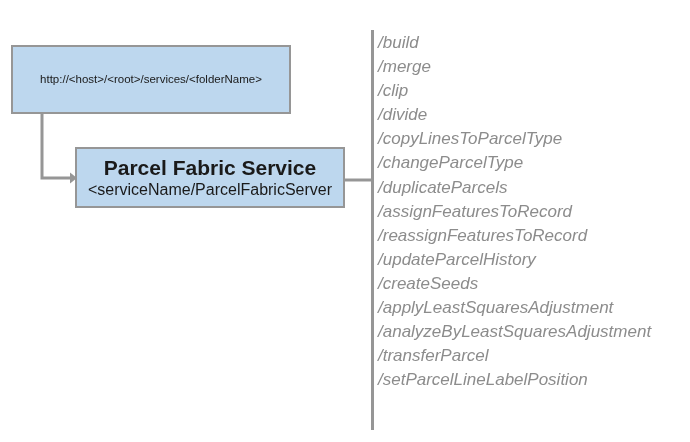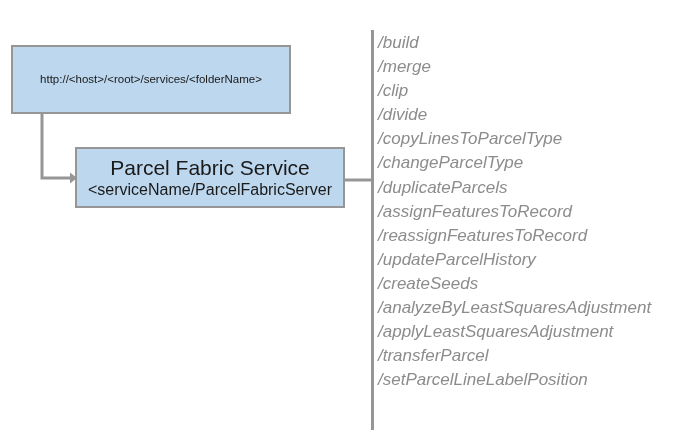--- a/index.html
+++ b/index.html
@@ -62,20 +62,21 @@
   #node-parcel-fabric-service {
     left: 75px;
     top: 147px;
     width: 270px;
     height: 61px;
   }
   #node-parcel-fabric-service .node-title {
     font-size: 21px;
     margin-top: 0px;
     margin-bottom: 2px;
+    font-weight: bold;
   }
   #node-parcel-fabric-service .node-sub {
     font-size: 16px;
   }
 
   
   #connectors {
     position: absolute;
     left: 0;
     top: 0;
@@ -133,19 +134,19 @@
     <li>/merge</li>
     <li>/clip</li>
     <li>/divide</li>
     <li>/copyLinesToParcelType</li>
     <li>/changeParcelType</li>
     <li>/duplicateParcels</li>
     <li>/assignFeaturesToRecord</li>
     <li>/reassignFeaturesToRecord</li>
     <li>/updateParcelHistory</li>
     <li>/createSeeds</li>
+    <li>/applyLeastSquaresAdjustment</li>
     <li>/analyzeByLeastSquaresAdjustment</li>
-    <li>/applyLeastSquaresAdjustment</li>
     <li>/transferParcel</li>
     <li>/setParcelLineLabelPosition</li>
   </ul>
 
 </div>
 
 </body></html>

